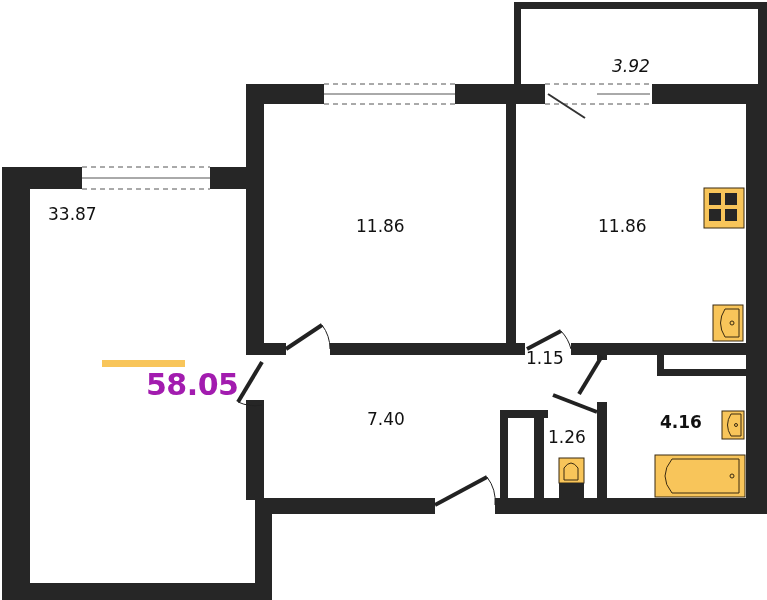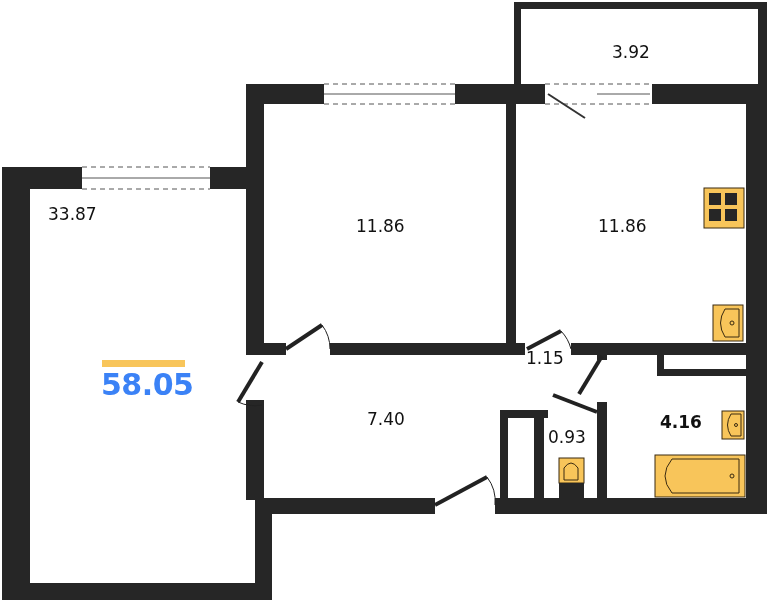--- a/index.html
+++ b/index.html
@@ -1,20 +1,20 @@
 <!DOCTYPE html>
 <html><head>
 <meta charset="utf-8">
 <style>
   html, body { margin: 0; padding: 0; background: #ffffff; }
   body { width: 767px; height: 600px; position: relative; overflow: hidden; font-family: "Liberation Sans", "DejaVu Sans", sans-serif; }
   #plan { position: absolute; left: 0; top: 0; width: 767px; height: 600px; }
   .wall { fill: #262626; }
   .label { position: absolute; font-size: 17px; color: #111; font-family: "DejaVu Sans", "Liberation Sans", sans-serif; white-space: nowrap; }
-  .total { position: absolute; font-size: 30px; font-weight: bold; color: #3b82f6; font-family: "DejaVu Sans", "Liberation Sans", sans-serif; letter-spacing: -0.5px; }
+  .total { position: absolute; font-size: 30px; font-weight: bold; color: #a21caf; font-family: "DejaVu Sans", "Liberation Sans", sans-serif; letter-spacing: -0.5px; margin-left: 45px; }
   .accent-bar { position: absolute; height: 7px; }
 </style>
 </head>
 <body>
 
 <svg id="plan" viewBox="0 0 767 600" xmlns="http://www.w3.org/2000/svg">
   <g>
 
     <rect class="wall" x="2" y="167" width="28" height="433"></rect>
     <rect class="wall" x="2" y="167" width="80" height="22"></rect>
@@ -109,20 +109,20 @@
       <rect x="559" y="458" width="25" height="25" fill="#F8C55A" stroke="#3a2a10" stroke-width="1"></rect>
       <path d="M564 480 L564 468 Q571 458 578 468 L578 480 Z" fill="none" stroke="#3a2a10" stroke-width="1"></path>
       <rect x="559" y="483" width="25" height="15" fill="#262626"></rect>
     </g>
   </g>
 </svg>
 
 <div class="label" style="left:48px; top:204px;">33.87</div>
 <div class="label" style="left:356px; top:216px;">11.86</div>
 <div class="label" style="left:598px; top:216px;">11.86</div>
-<div class="label" style="left:612px; top:42px;">3.92</div>
+<div class="label" style="left:612px; top:56px;font-style:italic;">3.92</div>
 <div class="label" style="left:367px; top:409px;">7.40</div>
 <div class="label" style="left:526px; top:348px;">1.15</div>
-<div class="label" style="left:548px; top:427px;">0.93</div>
+<div class="label" style="left:548px; top:427px;">1.26</div>
 <div class="label" style="left:660px; top:412px;font-weight:bold;">4.16</div>
 
 <div class="accent-bar" style="left:102px; top:360px; width:83px; background:#F8C55A;"></div>
 <div class="total" style="left:101px; top:367px;">58.05</div>
 
 </body></html>

